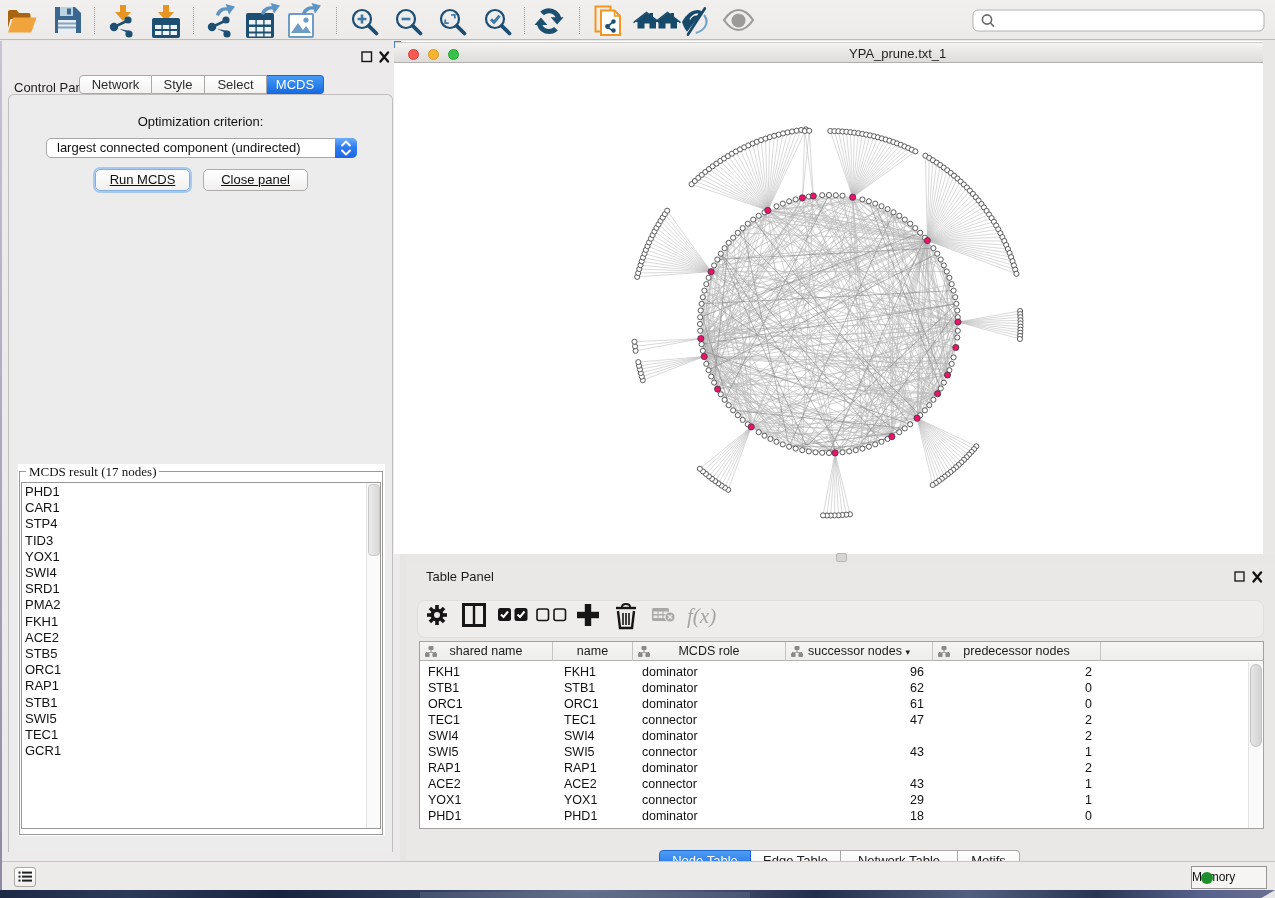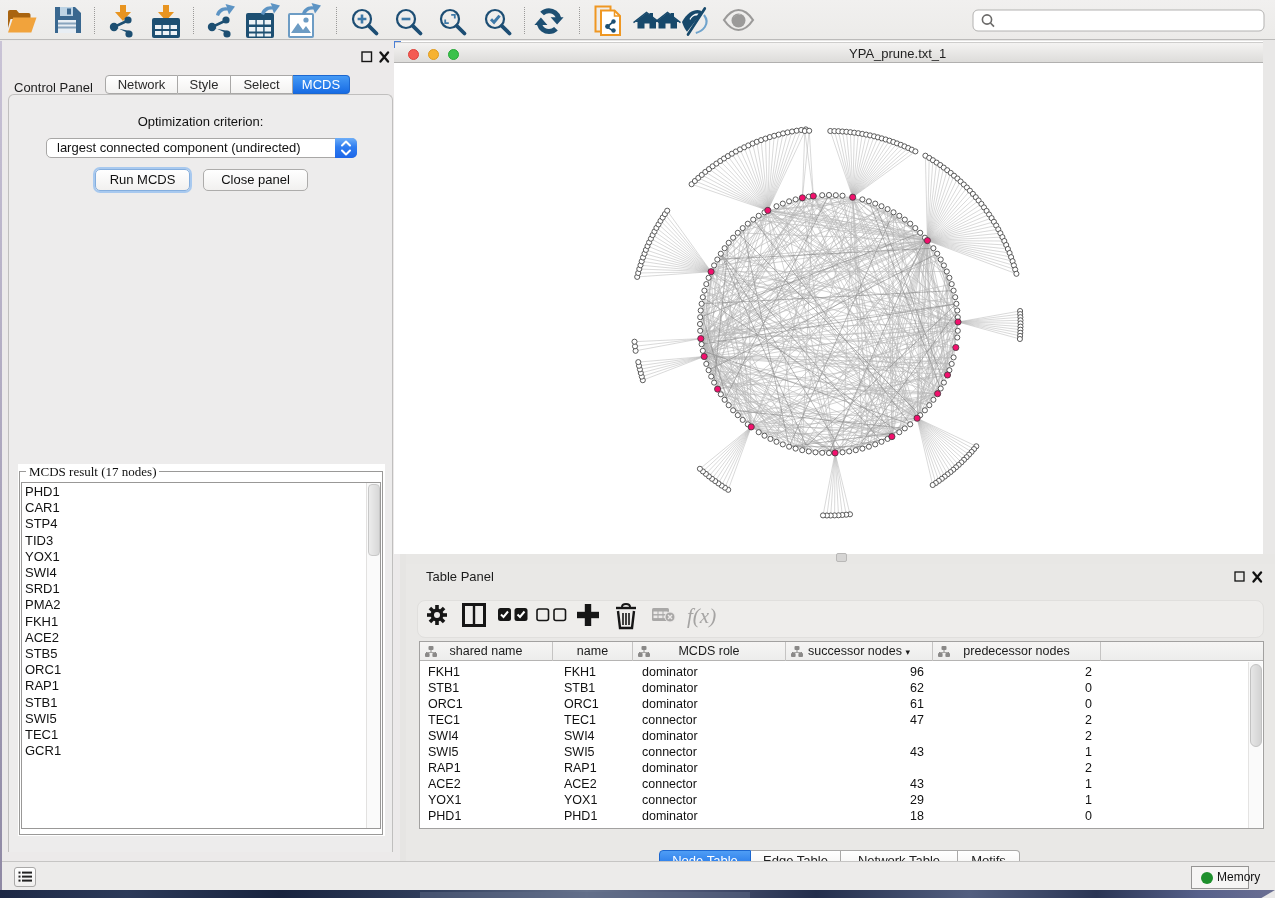--- a/index.html
+++ b/index.html
@@ -9,28 +9,28 @@
   
   #toolbar { left:0; top:0; width:1275px; height:40px; background:linear-gradient(#f1f0ef,#ecebe9); border-bottom:1px solid #bcbbba; }
   .tsep { position:absolute; top:7px; width:0; height:27px; border-left:1px dotted #9b9a99; }
   .ticon { position:absolute; top:0; }
   
   #cpanel { left:2px; top:41px; width:398px; height:820px; background:#eceaea; }
   #cp-title { position:absolute; left:14px; top:48px; font-size:13px; color:#1c1c1c;margin-top:32px; }
   
   .tabrow { position:absolute; display:flex; }
   .tab { height:19px; font-size:13px; color:#2b2b2b; background:linear-gradient(#ffffff,#f3f2f1); border:1px solid #a9a8a7; border-left:none; display:flex; align-items:center; justify-content:center; }
-  .tab.first { border-left:1px solid #a9a8a7; border-radius:4px 0 0 4px;margin-left:26px; }
+  .tab.first { border-left:1px solid #a9a8a7; border-radius:4px 0 0 4px; }
   .tab.sel { background:linear-gradient(#459af5,#176be4); color:#fff; border-color:#1c67cf; border-radius:0 4px 4px 0; }
   
   #cp-content { position:absolute; left:8px; top:94px; width:385px; height:758px; background:#edecec; border:1px solid #c0bfbe; border-radius:6px 6px 0 0; border-bottom:none; }
   #optlabel { position:absolute; left:0; top:114px; width:401px; text-align:center; font-size:13px; color:#111; }
   #combo { position:absolute; left:46px; top:138px; width:311px; height:20px; background:#fff; border:1px solid #a8a7a6; border-radius:5px; font-size:13px; color:#111; line-height:18px; padding-left:10px; }
   #combo-btn { position:absolute; right:-1px; top:-1px; width:22px; height:20px; border-radius:0 5px 5px 0; background:linear-gradient(#6eaef8 0%,#2f7df0 45%,#1d66e8 100%); }
-  .btn { position:absolute; height:22px; background:linear-gradient(#ffffff,#f1f0ef); border:1px solid #adacab; border-radius:5px; font-size:13px; color:#111; text-align:center; line-height:20px; }
+  .btn { position:absolute; height:22px; background:linear-gradient(#ffffff,#f1f0ef); border:1px solid #adacab; border-radius:5px; font-size:13px; color:#111; text-align:center; line-height:20px;text-decoration:underline; }
   
   #resulthost { position:absolute; left:18px; top:464px; width:367px; height:372px; background:#fff; }
   #fieldset { position:absolute; left:1px; top:7px; width:364px; height:364px; border:1px solid #9a9998; }
   #legend { position:absolute; left:6px; top:-8px; background:#fff; padding:0 3px; font-size:13px; color:#111;font-family:Liberation Serif, serif; }
   #mlist { position:absolute; left:3px; top:18px; width:360px; height:347px; background:#fff; border:1px solid #999897; font-size:13px; color:#111; line-height:16.2px; padding:1px 0 0 3px; }
   #mscroll { position:absolute; right:0; top:0; width:14px; height:345px; background:#fafafa; border-left:1px solid #e2e1e0; }
   #mthumb { position:absolute; left:1px; top:1px; width:12px; height:72px; background:linear-gradient(90deg,#ececec,#d8d8d8); border:1px solid #c8c8c8; border-radius:4px; }
 </style>
 </head>
 <body>
@@ -1096,21 +1096,21 @@
   .c3 { position:absolute; left:222px; } .c4 { position:absolute; width:504px; left:0; text-align:right; }
   .c5 { position:absolute; width:672px; left:0; text-align:right; }
   #tscroll { position:absolute; right:1px; top:20px; width:14px; height:166px; background:#fafafa; border-left:1px solid #e4e3e2; }
   #tthumb { position:absolute; left:1px; top:2px; width:12px; height:83px; background:linear-gradient(90deg,#e6e6e6,#d2d2d2); border:1px solid #c2c2c2; border-radius:6px; }
   .seg { height:20px; font-size:13px; color:#222; background:linear-gradient(#ffffff,#f3f2f1); border:1px solid #aaa9a8; border-left:none; display:flex; align-items:center; justify-content:center;margin-top:16px; }
   .seg.first { border-left:1px solid #aaa9a8; border-radius:4px 0 0 4px; }
   .seg.last { border-radius:0 4px 4px 0; }
   .seg.sel { background:linear-gradient(#4f9df5,#1d71e6); color:#fff; border-color:#1c67cf; }
   #statusbar { left:0; top:861px; width:1275px; height:29px; background:#ecebea; border-top:1px solid #c6c5c4; }
   #listbtn { position:absolute; left:14px; top:5px; width:22px; height:20px; background:linear-gradient(#ffffff,#f0efee); border:1px solid #a9a8a7; border-radius:3px; }
-  #membtn { position:absolute; left:1191px; top:4px; width:58px; height:23px; background:#f6f5f4; border:1px solid #969594; font-size:12px; color:#111; line-height:21px; padding-left:25px; }
+  #membtn { position:absolute; left:1191px; top:4px; width:76px; height:23px; background:#f6f5f4; border:1px solid #969594; font-size:12px; color:#111; line-height:21px; }
   #memdot { position:absolute; left:9px; top:5px; width:12px; height:12px; border-radius:50%; background:#1e8f2c; }
   #desktop { left:0; top:890px; width:1275px; height:8px; background:#1e2a45; overflow:hidden; }
 </style>
 <div id="tpanel" class="abs">
   <div id="tp-title">Table Panel</div>
   <svg style="position:absolute;left:828px;top:7px" width="38" height="13" viewBox="0 0 38 13">
     <rect x="1" y="1" width="9" height="9" fill="none" stroke="#111" stroke-width="1.3"></rect>
     <path d="M19.5 1.5 L27 10.5 M27 1.5 L19.5 10.5" stroke="#111" stroke-width="2.3" stroke-linecap="round"></path>
   </svg>
   <div id="tp-toolbar"></div>

